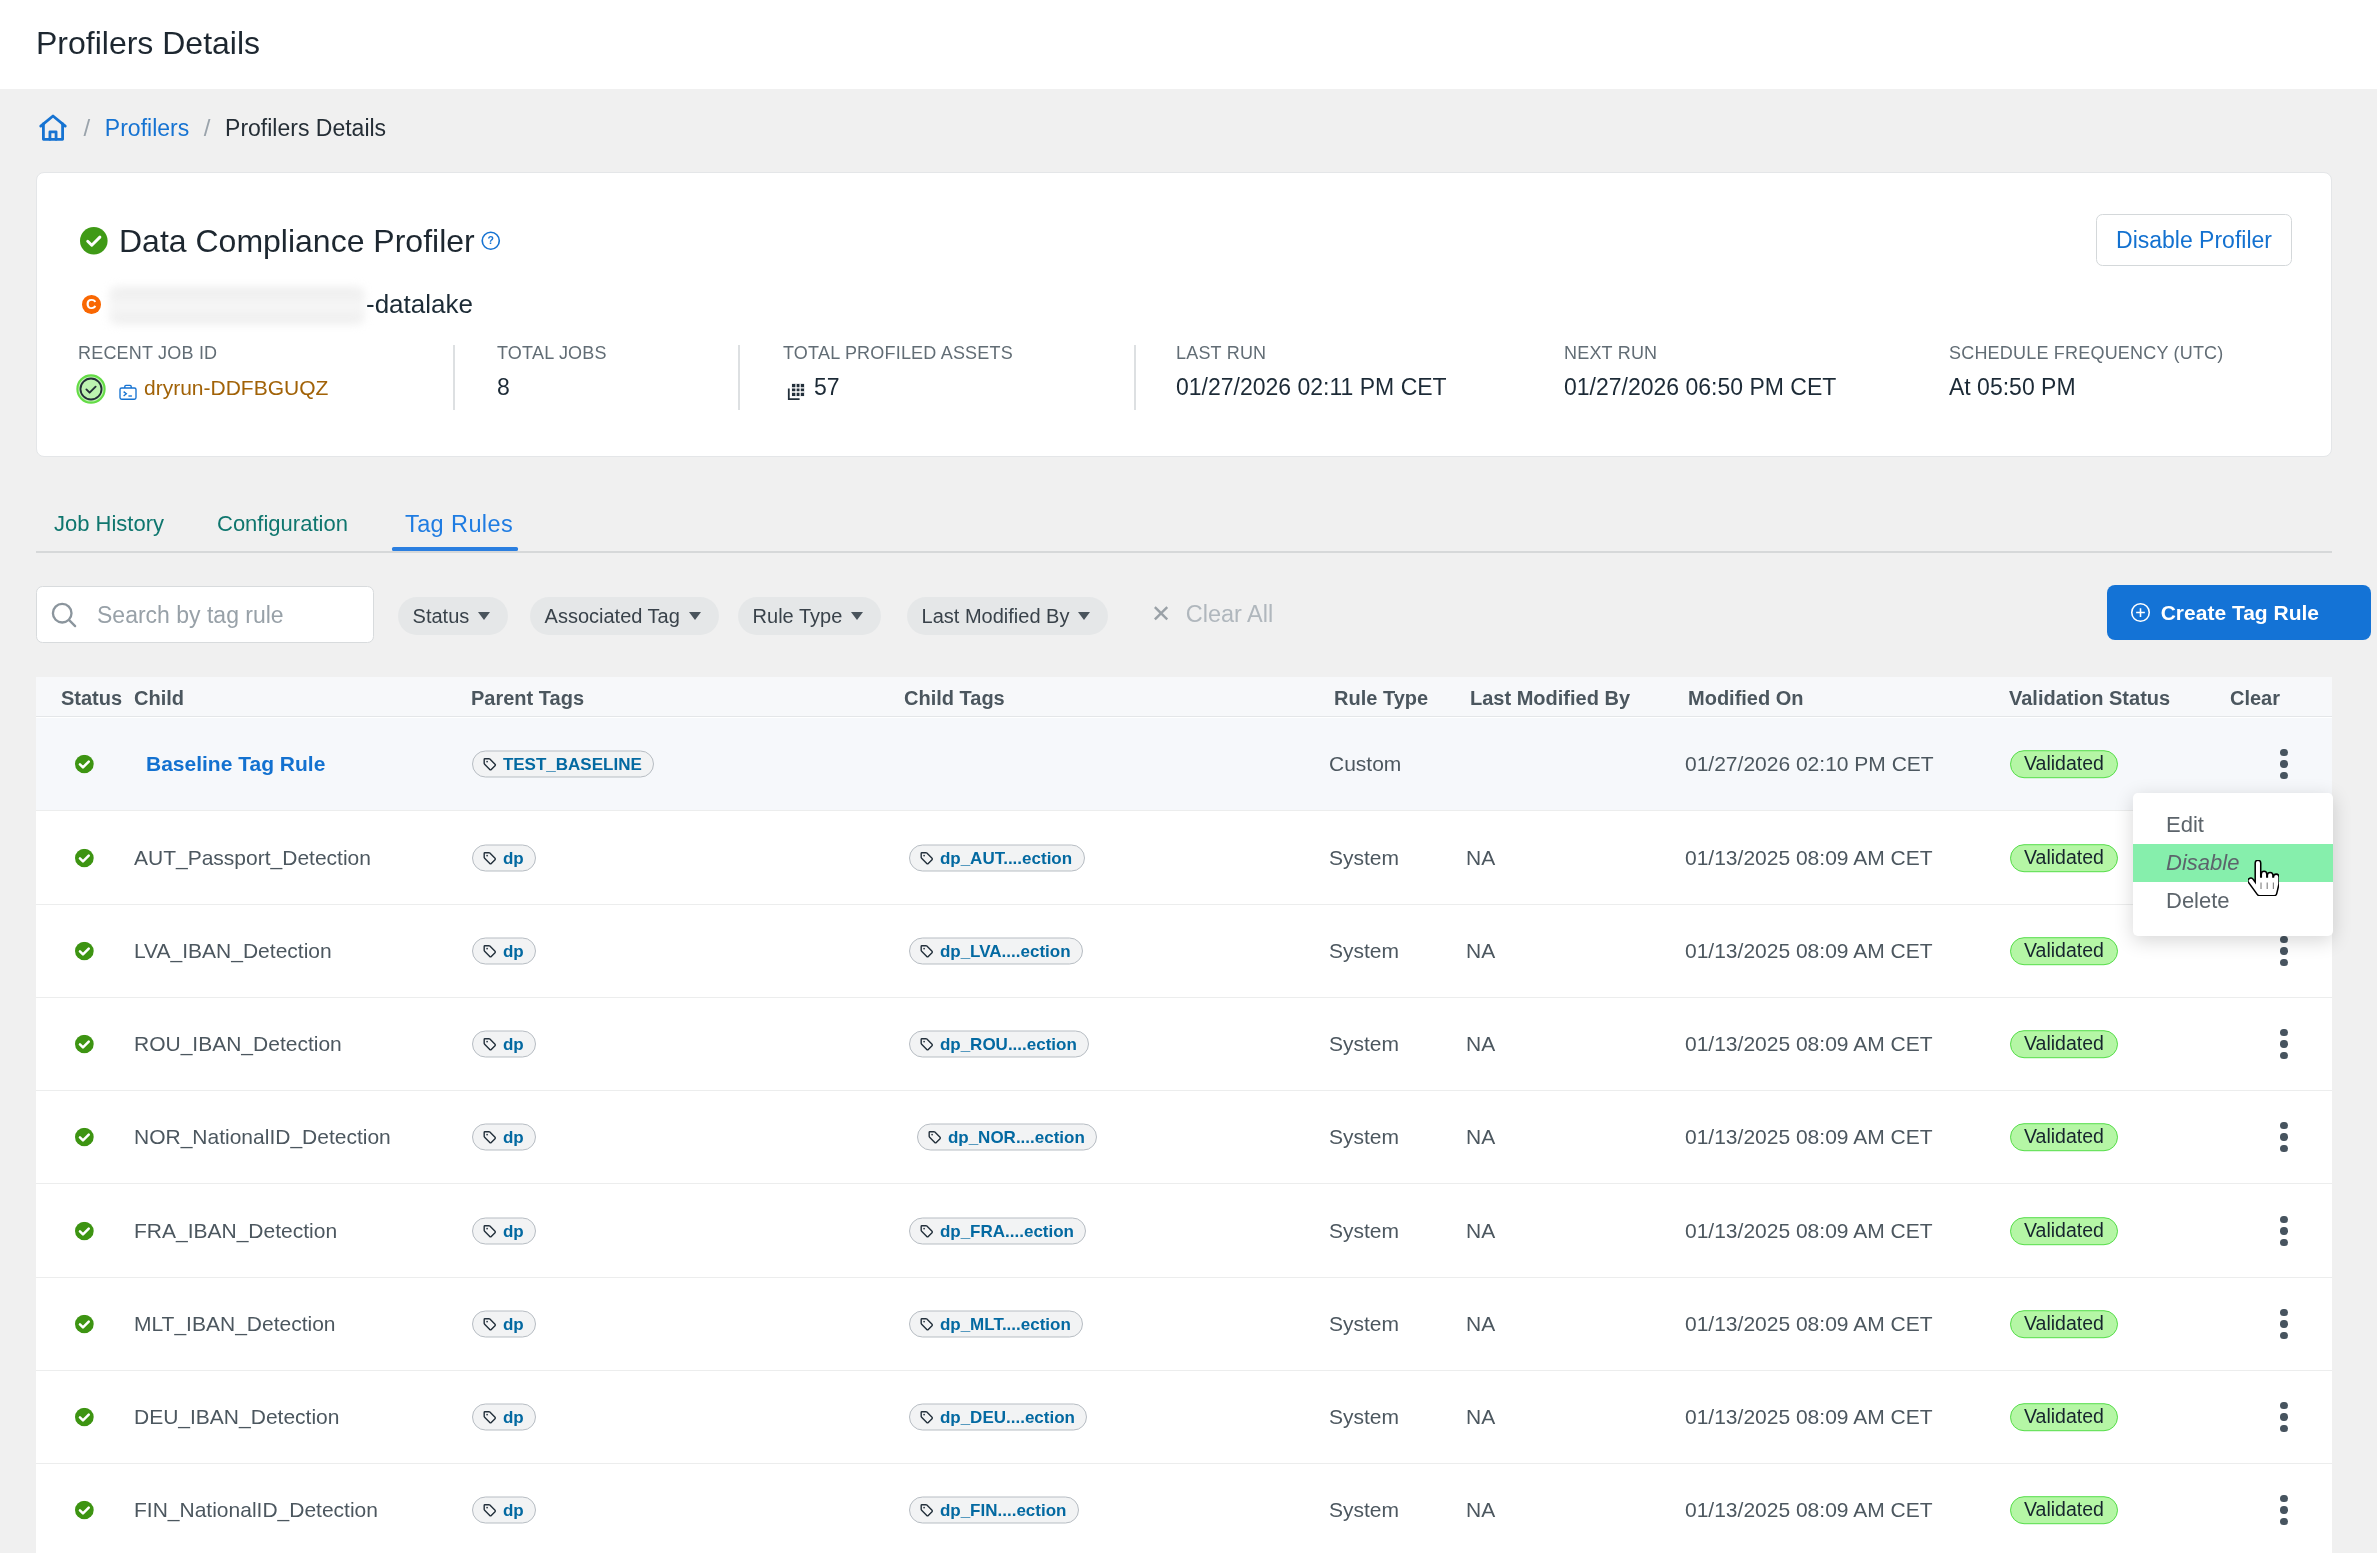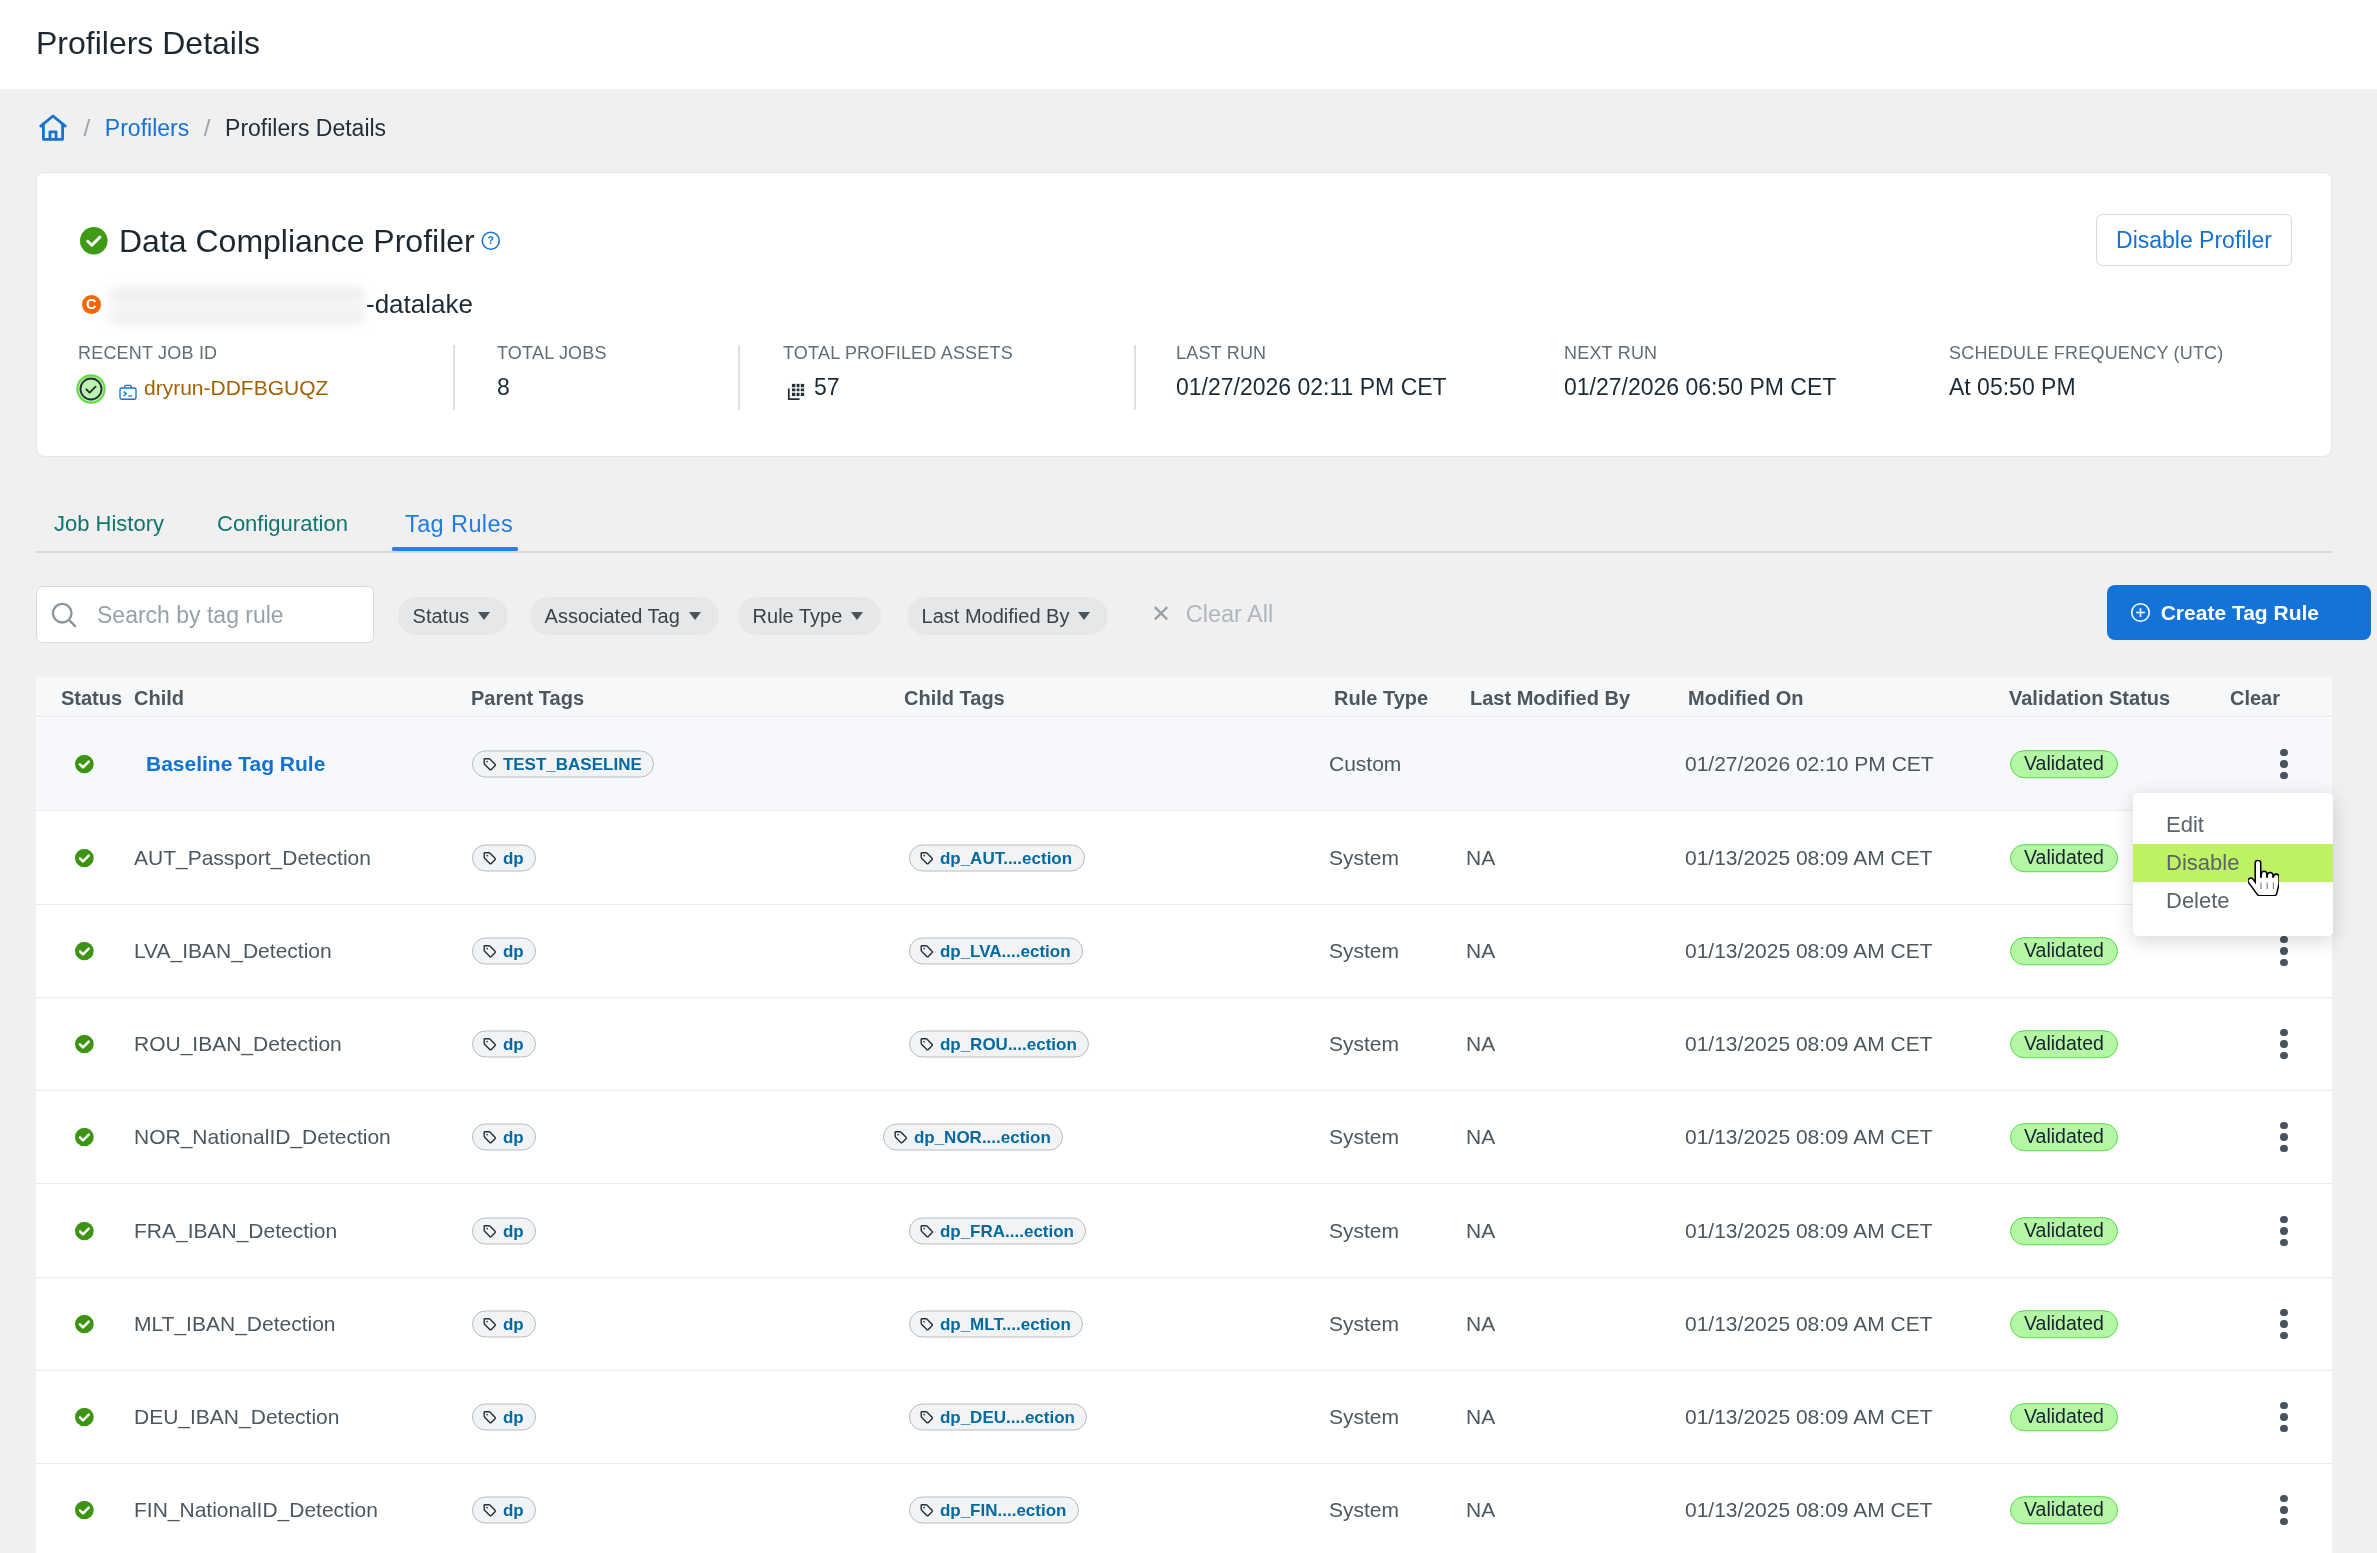--- a/index.html
+++ b/index.html
@@ -55,21 +55,21 @@
 .namelink { color:#1371d0; font-weight:700; font-size:21px; }
 .chip { position:absolute; top:50%; transform:translateY(-50%); height:27px; border:1.6px solid #b7bdc3; background:#f2f3f4; border-radius:14.6px; display:flex; align-items:center; padding:0 11.4px 0 8px; font-size:17px; font-weight:700; color:#0369a1; }
 .chip svg { margin-right:4.9px; }
 .vchip { position:absolute; top:50%; transform:translateY(-50%); height:27.6px; border:1.6px solid #55dd49; background:#b5f6a5; border-radius:14.6px; display:flex; align-items:center; padding:0 13px; font-size:19.5px; color:#17242e; }
 .kebab { position:absolute; left:2244px; top:50%; transform:translateY(-50%); width:8px; height:30px; }
 .kebab i { display:block; width:7.3px; height:7.3px; border-radius:50%; background:#47545f; margin:0 auto 4px; }
 
 
 #menu { position:absolute; left:2133px; top:793px; width:200px; height:143px; background:#fff; border-radius:4.9px; box-shadow:0 4.9px 19.5px rgba(0,0,0,0.16); z-index:5; }
 #menu .mi { height:38px; display:flex; align-items:center; padding-left:33px; font-size:22px; color:#5c646b; }
-#menu .mi.on { background:#bef264; }
+#menu .mi.on { background:#86efac;font-style:italic; }
 #menu { padding-top:13px; }
 #cursor { position:absolute; left:2248px; top:860px; z-index:6; }
 </style>
 </head>
 <body>
 <div id="topbar">
     <div id="pagetitle">Profilers Details</div>
   </div>
 
 <div id="crumb">
@@ -263,21 +263,21 @@
 <div class="row" style="top:414px">
       <div class="cell" style="left:39px;height:18.7px;"><svg width="18.7" height="18.7" viewBox="0 0 34 34">
           <circle cx="17" cy="17" r="17" fill="#3d9412"></circle>
           <path d="M9 17.5 L14.5 23 L25 12.5" stroke="#fff" stroke-width="4.6" fill="none" stroke-linecap="round" stroke-linejoin="round"></path>
         </svg></div>
       <div class="cell" style="left:98px;">NOR_NationalID_Detection</div>
       <div class="chip" style="left:436px;"><svg width="17" height="17" viewBox="0 0 24 24" fill="none" stroke="#24313c" stroke-width="2">
           <path d="M4.5 5.5 c0-.55 .45-1 1-1 h5.6 c.52 0 1.03 .23 1.4 .6 l7.3 7.3 c.6 .6 .6 1.5 0 2.1 l-5.3 5.3 c-.6 .6-1.5 .6-2.1 0 L5.1 12.5 c-.4-.4-.6-.9-.6-1.4 z"></path>
           <circle cx="8.6" cy="8.6" r="1.2" fill="#24313c" stroke="none"></circle>
         </svg>dp</div>
-      <div class="chip" style="left:847px;"><svg width="17" height="17" viewBox="0 0 24 24" fill="none" stroke="#24313c" stroke-width="2">
+      <div class="chip" style="left:881px;"><svg width="17" height="17" viewBox="0 0 24 24" fill="none" stroke="#24313c" stroke-width="2">
           <path d="M4.5 5.5 c0-.55 .45-1 1-1 h5.6 c.52 0 1.03 .23 1.4 .6 l7.3 7.3 c.6 .6 .6 1.5 0 2.1 l-5.3 5.3 c-.6 .6-1.5 .6-2.1 0 L5.1 12.5 c-.4-.4-.6-.9-.6-1.4 z"></path>
           <circle cx="8.6" cy="8.6" r="1.2" fill="#24313c" stroke="none"></circle>
         </svg>dp_NOR....ection</div>
       <div class="cell" style="left:1293px;">System</div>
       <div class="cell" style="left:1430px;">NA</div>
       <div class="cell" style="left:1649px;">01/13/2025 08:09 AM CET</div>
       <div class="vchip" style="left:1974px;">Validated</div>
       <div class="kebab">
         <i></i>
         <i></i>

